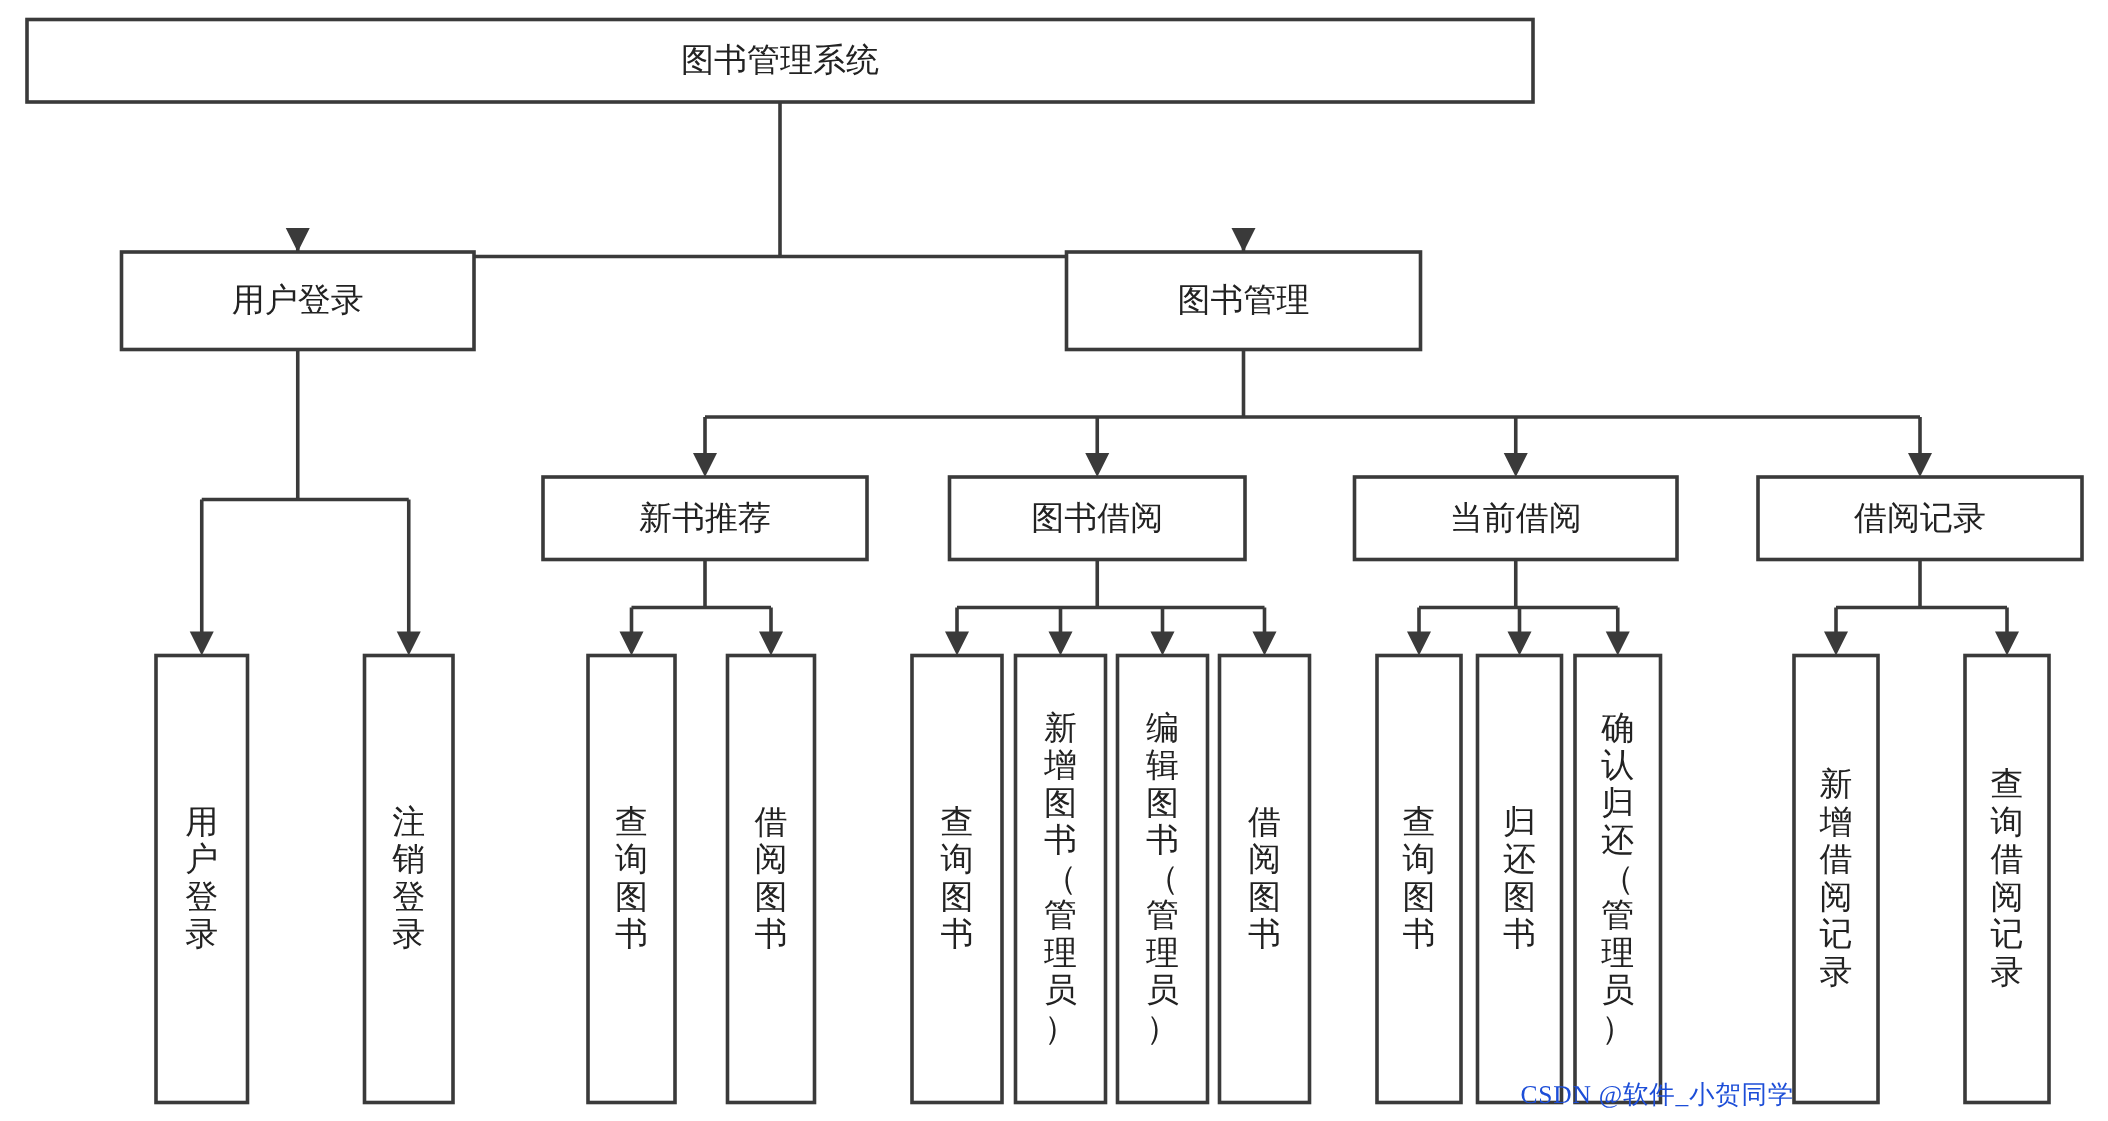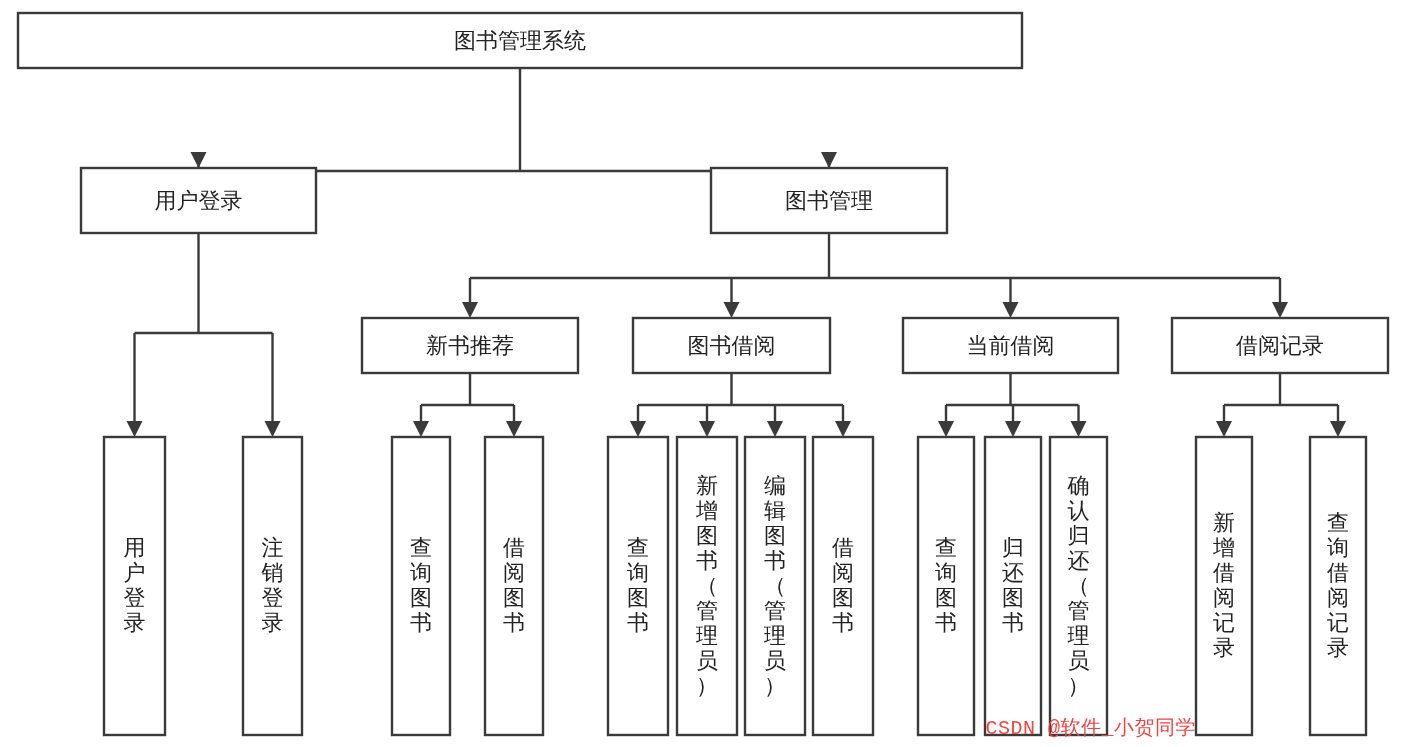--- a/index.html
+++ b/index.html
@@ -49,23 +49,23 @@
   .node-label-v {
     font-family: "DejaVu Sans", "Liberation Sans", sans-serif;
     font-size: 22px;
     fill: #222222;
     text-anchor: middle;
   }
   .watermark {
     position: absolute;
     right: 8px;
     bottom: 6px;
-    font-family: Liberation Mono, monospace;
-    font-size: 20px;
-    color: #ef4444;
+    font-family: Liberation Serif, serif;
+    font-size: 17px;
+    color: #1d4ed8;
     letter-spacing: 0.5px;
     white-space: nowrap;
     user-select: none;
   }
 </style>
 </head>
 <body>
 
 <div id="diagram-root">
   <svg class="diagram" id="diagram-svg" viewBox="0 0 1405 747" xmlns="http://www.w3.org/2000/svg">

